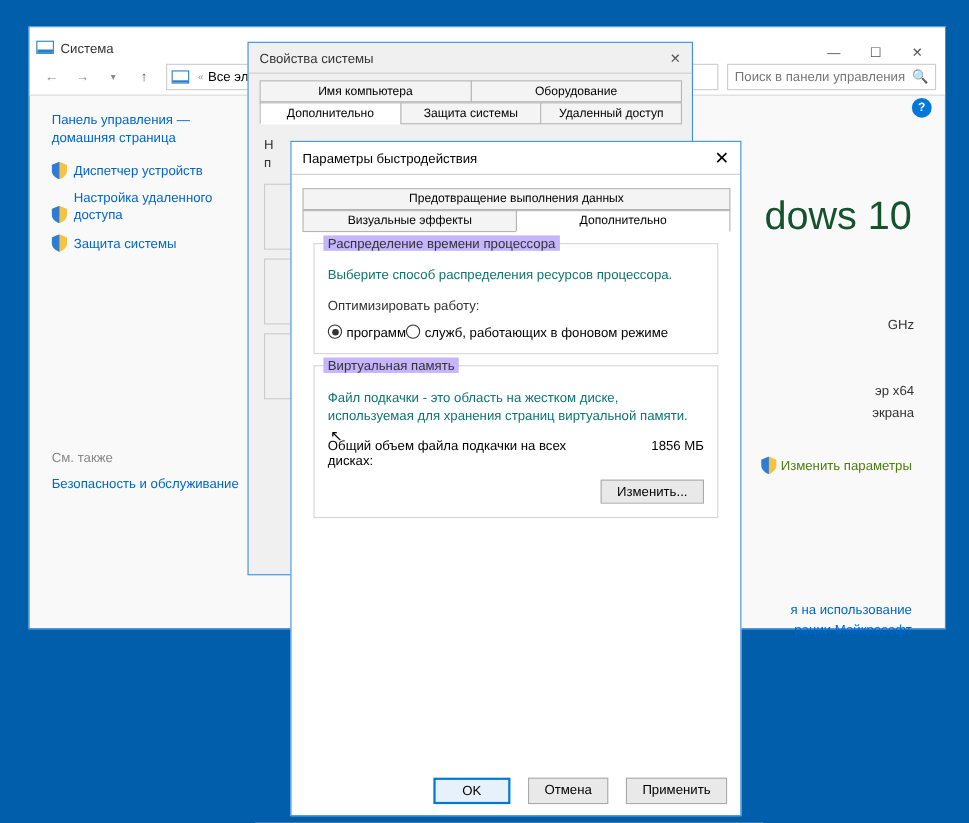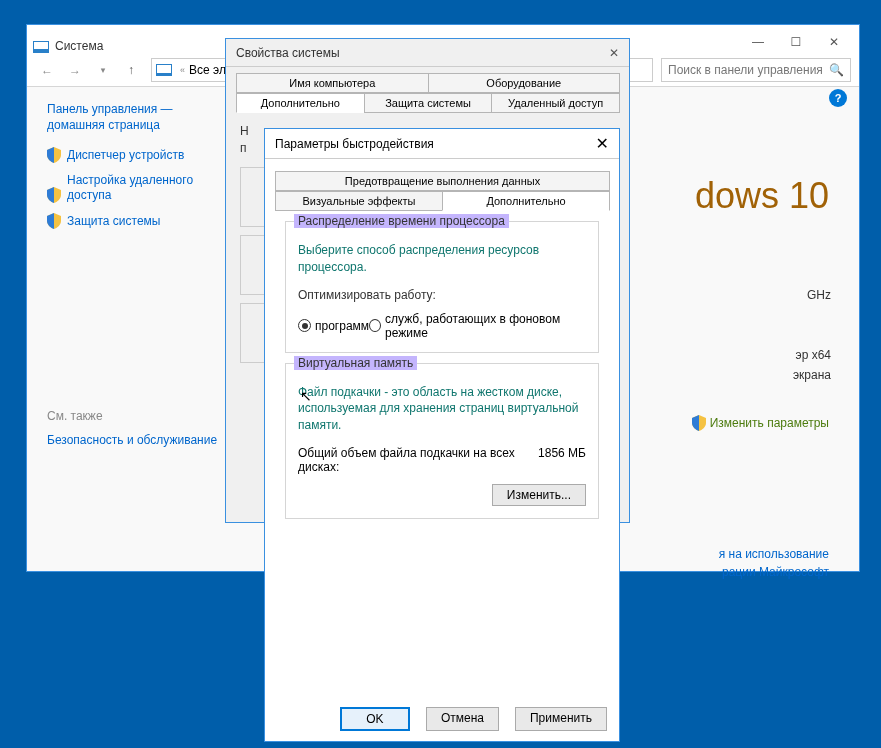--- a/index.html
+++ b/index.html
@@ -1,19 +1,19 @@
 <!DOCTYPE html>
 <html><head>
 <meta charset="utf-8">
 <style>
 *{box-sizing:border-box;margin:0;padding:0;font-family:"Segoe UI",Tahoma,sans-serif;font-size:12px}
 body{background:#005eaa;width:881px;height:748px;position:relative;overflow:hidden}
 .win{position:absolute;background:#fff;border:1px solid #3a90e0}
 .main-win{left:26px;top:24px;width:834px;height:548px;background:#f9f9f9}
-.titlebar{height:28px;display:flex;align-items:flex-end;padding:0 6px;background:#fff}
+.titlebar{height:28px;display:flex;align-items:flex-start;padding:12px 6px;background:#fff}
 .titlebar .ico{width:16px;height:12px;border:1px solid #2980c9;margin-right:6px;position:relative}
 .titlebar .ico:after{content:"";position:absolute;bottom:0;left:0;right:0;height:3px;background:#2980c9}
 .titlebar .ttl{flex:1;color:#333}
 .winbtn{width:38px;height:22px;display:flex;align-items:center;justify-content:center;color:#555}
 .toolbar{height:34px;display:flex;align-items:center;padding:0 8px;border-bottom:1px solid #d6d6d6;background:#fff}
 .navarrow{width:24px;height:24px;display:flex;align-items:center;justify-content:center;color:#888;margin-right:4px}
 .uparrow{margin-right:8px;color:#555}
 .crumbbox{flex:1;height:24px;border:1px solid #ccc;display:flex;align-items:center;padding:0 4px;margin-right:8px;background:#fff}
 .crumbbox .ico2{width:16px;height:12px;border:1px solid #2980c9;margin-right:4px;position:relative}
 .crumbbox .ico2:after{content:"";position:absolute;bottom:0;left:0;right:0;height:2px;background:#2980c9}
@@ -22,34 +22,34 @@
 .searchbox .glass{margin-left:auto}
 .body{display:flex;height:calc(100% - 62px)}
 .leftnav{width:212px;padding:14px 8px 14px 20px}
 .leftnav .home{color:#0066cc;margin-bottom:14px;line-height:1.35}
 .nav-item{display:flex;align-items:flex-end;margin-bottom:10px}
 .shield{width:14px;height:16px;margin-right:6px;flex-shrink:0}
 .nav-item a{color:#0066cc;line-height:1.25}
 .see-also{color:#888;margin-top:180px;margin-bottom:10px}
 .mainarea{flex:1;padding:10px;position:relative}
 .rt{position:absolute;right:28px;top:56px;text-align:left;color:#333;line-height:1.7}
-.wlogo{position:absolute;right:30px;top:150px;font-size:36px;color:#a16207;font-weight:300}
+.wlogo{position:absolute;right:30px;top:150px;font-size:36px;color:#14532d;font-weight:300}
 .changep{position:absolute;right:30px;top:390px;display:flex;align-items:center;color:#4d7c0f}
 .termslinks{position:absolute;right:30px;top:520px;text-align:right;color:#0066cc;line-height:1.5}
 .helpicn{position:absolute;right:12px;top:64px;width:18px;height:18px;border-radius:50%;background:#0078d7;color:#fff;display:flex;align-items:center;justify-content:center;font-weight:bold;font-size:11px}
 .sysprops{left:225px;top:38px;width:405px;height:485px;background:#f0f0f0}
 .sp-title{height:28px;display:flex;align-items:center;padding:0 10px;color:#333;border-bottom:1px solid #ccc}
 .sp-title .x{margin-left:auto;color:#555}
 .sp-body{padding:6px 10px}
 .tabrow{display:flex}
 .tab{flex:1;border:1px solid #b5b5b5;background:#f4f4f4;padding:3px 0;text-align:center;font-size:11px;margin-right:-1px}
 .tab.active{background:#fff;border-bottom-color:#fff}
 .section-partial{color:#333;margin:10px 4px;line-height:1.4}
 .groupbox{border:1px solid #ccc;margin:8px 4px;padding:8px;position:relative}
-.perfwin{left:264px;top:128px;width:356px;height:614px;background:#fff}
+.perfwin{left:264px;top:128px;width:410px;height:614px;background:#fff}
 .pw-title{height:30px;display:flex;align-items:center;padding:0 10px;border-bottom:1px solid #ccc}
 .pw-title .x{margin-left:auto;font-size:16px}
 .pw-body{padding:6px 10px}
 .fieldset{border:1px solid #d5d5d5;margin:10px 10px;padding:12px;position:relative}
 .fieldset legend{position:absolute;top:-8px;left:8px;background:#c4b5fd;padding:0 4px;color:#333}
 .desc{margin:8px 0 12px;color:#0f766e;line-height:1.4}
 .optline{margin:8px 0;color:#333}
 .radios{display:flex;gap:0;margin-top:10px;align-items:center}
 .radio{display:flex;align-items:center;gap:4px}
 .rcircle{width:13px;height:13px;border:1px solid #333;border-radius:50%;display:flex;align-items:center;justify-content:center}

